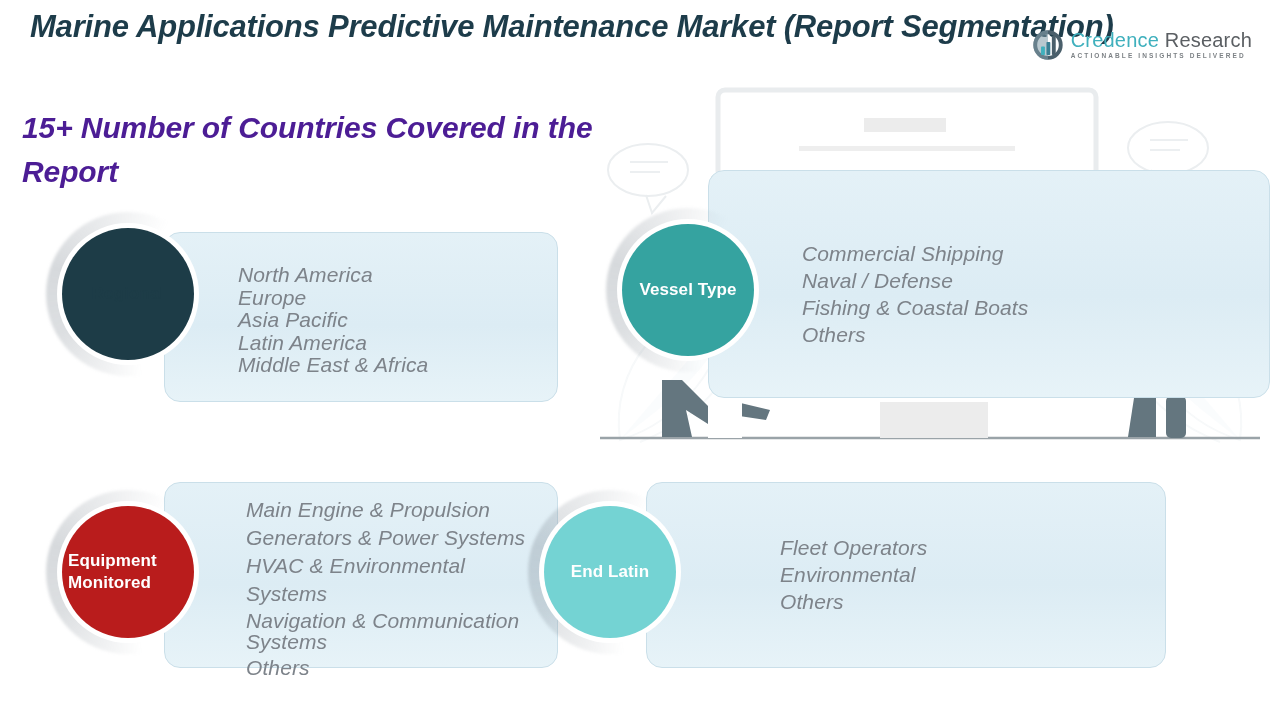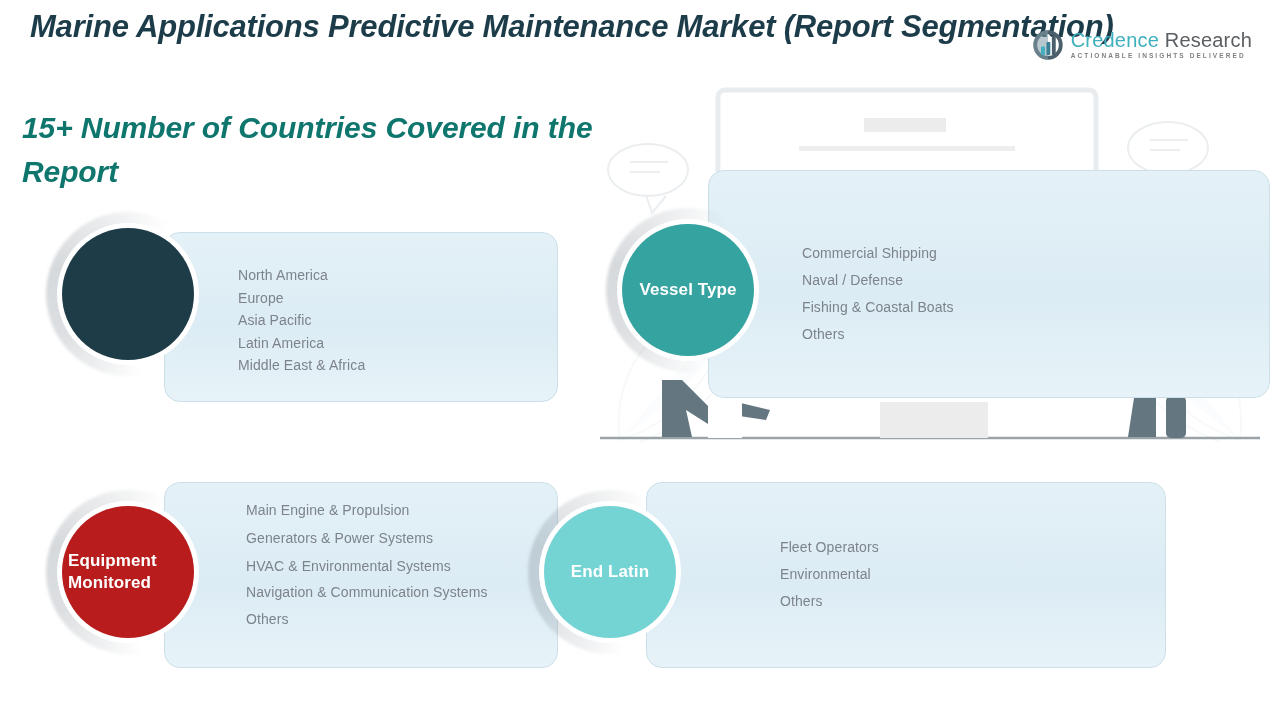--- a/index.html
+++ b/index.html
@@ -33,21 +33,21 @@
     letter-spacing: -0.2px;
   }
   #sub-title {
     position: absolute;
     left: 22px; top: 106px;
     width: 620px;
     font-size: 30px;
     font-weight: bold;
     font-style: italic;
     line-height: 44px;
-    color: #0f766e;
+    color: #4c1d95;
     letter-spacing: -0.1px;
   }
 
   
   #logo {
     position: absolute;
     right: 28px; top: 28px;
     display: flex;
     align-items: center;
     gap: 6px;
@@ -86,24 +86,25 @@
   .card-panel {
     position: absolute;
     background: linear-gradient(180deg,#e4f1f7 0%, #dcecf4 55%, #e7f3f8 100%);
     border: 1px solid #cadfe9;
     border-radius: 16px;
     box-sizing: border-box;
   }
   .card-list {
     position: absolute;
     color: #7d838a;
-    font-size: 14px;
+    font-size: 21px;
     font-weight: 300;
     line-height: 22.5px;
     letter-spacing: 0.1px;
+    font-style: italic;
   }
   .card-list .li { white-space: pre-line; }
 
   .circle-wrap {
     position: absolute;
     width: 164px; height: 164px;
   }
   .circle-arc {
     position: absolute;
     left: 0; top: 0;

